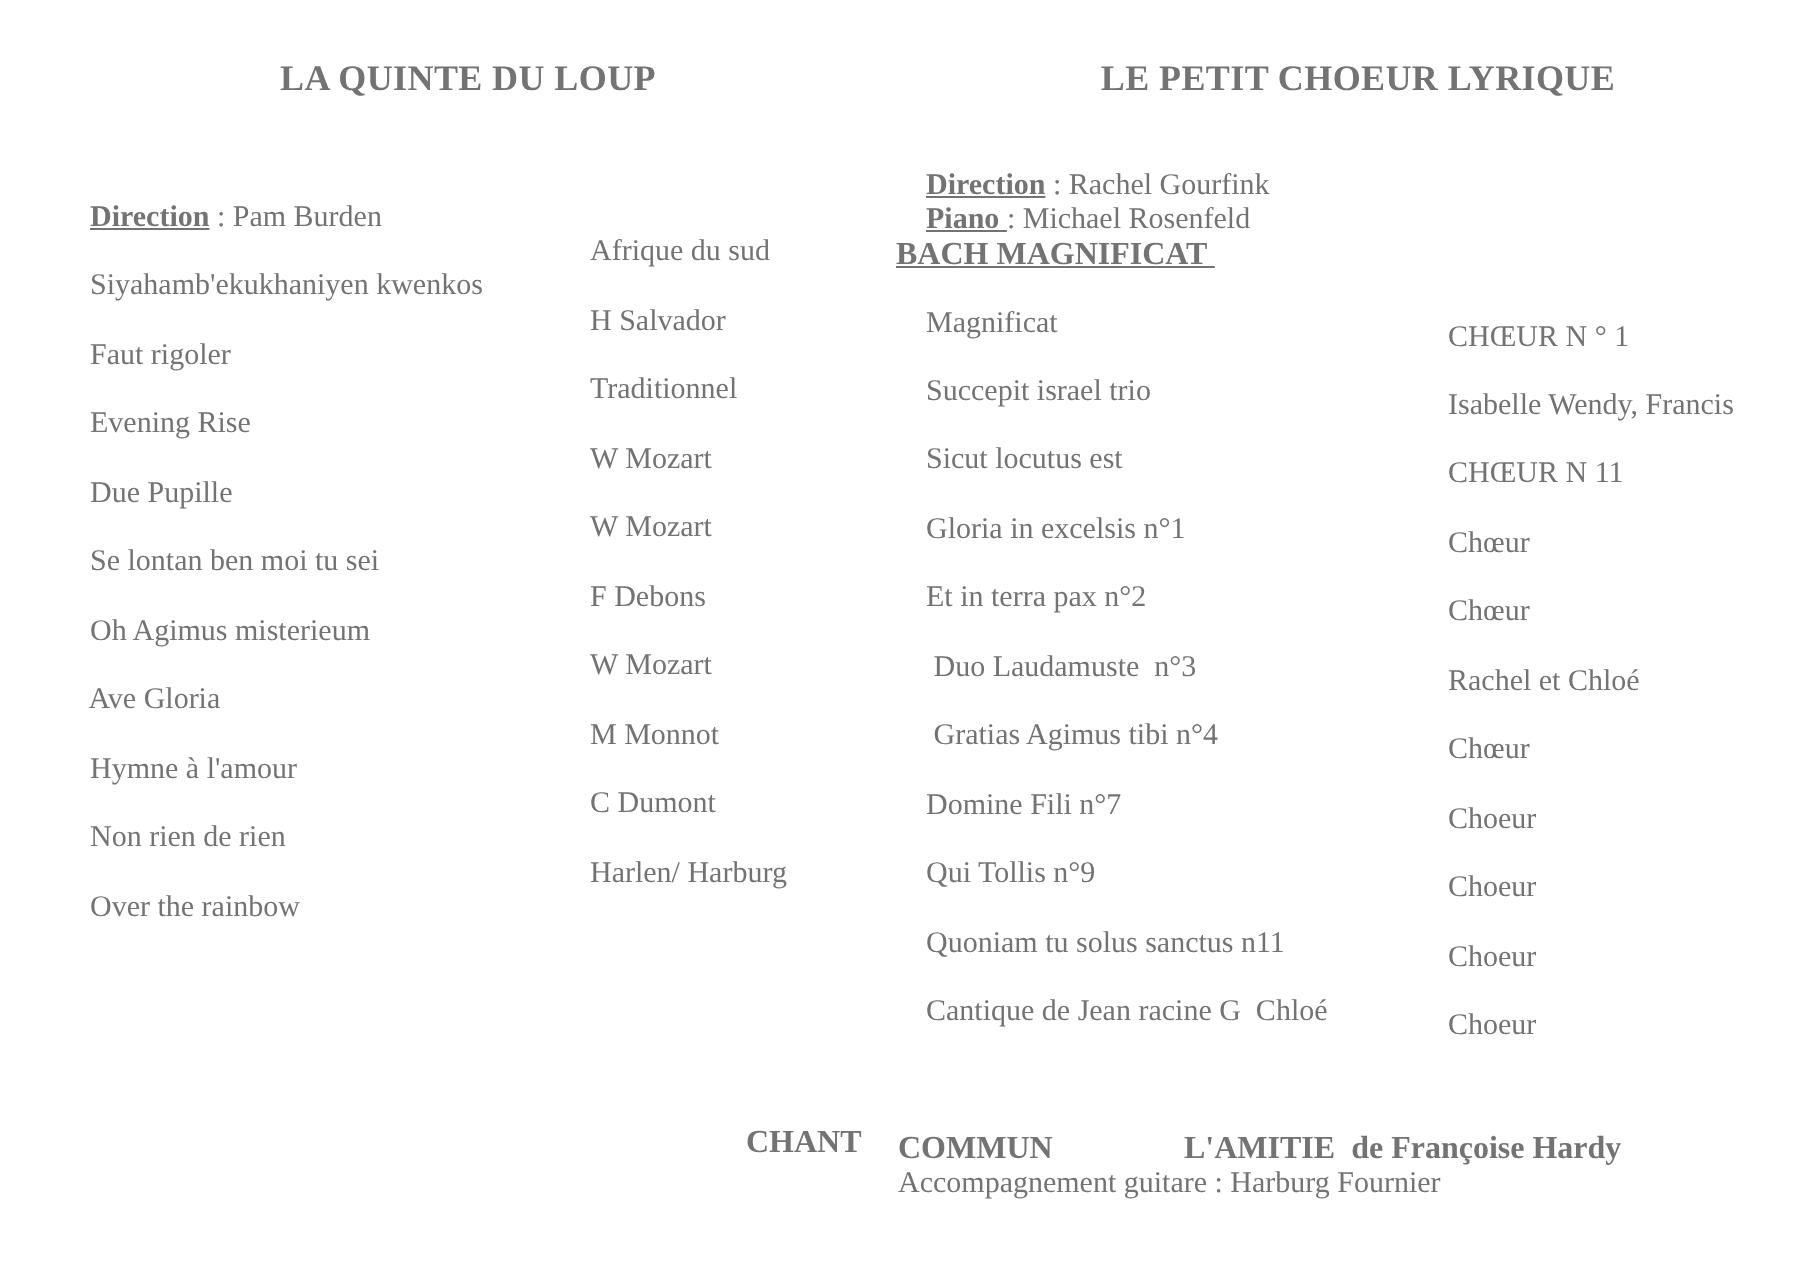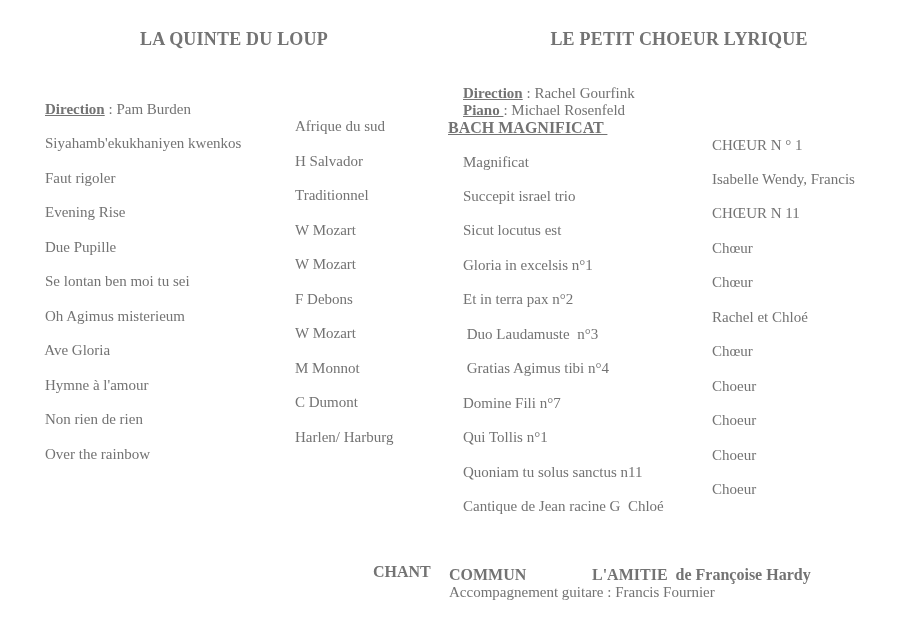--- a/index.html
+++ b/index.html
@@ -30,21 +30,21 @@
     text-decoration: underline;
   }
   .section-header {
     font-weight: 700;
     font-size: 16px;
     text-decoration: underline;
   }
   .row { position: absolute; white-space: pre; }
   .row .col2 { position: absolute; white-space: pre; top: 0; }
   .left-col .col2 { left: 265px; text-align: right; }
-  .right-col .col2 { left: 264px; }
+  .right-col .col2 { left: 276px; margin-top: 24px; }
   .footer-bold { font-weight: 700; font-size: 16px; }
 </style>
 </head>
 <body>
 
 <div class="page">
 
   <div class="abs choir-title" style="left:234px; top:31px;">LA QUINTE DU LOUP</div>
 
   <div class="abs left-col" style="left:30px; top:84px;">
@@ -131,30 +131,30 @@
   </div>
   <div class="row right-col" style="left:448px; top:343px; width:440px;">
     <span> Gratias Agimus tibi n°4</span>
     <span class="col2">Chœur</span>
   </div>
   <div class="row right-col" style="left:448px; top:378px; width:440px;">
     <span>Domine Fili n°7</span>
     <span class="col2">Choeur</span>
   </div>
   <div class="row right-col" style="left:448px; top:412px; width:440px;">
-    <span>Qui Tollis n°1</span>
+    <span>Qui Tollis n°9</span>
     <span class="col2">Choeur</span>
   </div>
   <div class="row right-col" style="left:448px; top:447px; width:440px;">
     <span>Quoniam tu solus sanctus n11</span>
     <span class="col2">Choeur</span>
   </div>
   <div class="row right-col" style="left:448px; top:481px; width:440px;">
     <span>Cantique de Jean racine G  Chloé</span>
     <span class="col2">Choeur</span>
   </div>
 
   <div class="abs footer-bold" style="left:373px; top:563px;">CHANT</div>
   <div class="abs footer-bold" style="left:449px; top:566px;">COMMUN</div>
   <div class="abs footer-bold" style="left:592px; top:566px;">L'AMITIE  de Françoise Hardy</div>
-  <div class="abs" style="left:449px; top:584px;">Accompagnement guitare : Francis Fournier</div>
+  <div class="abs" style="left:449px; top:584px;">Accompagnement guitare : Harburg Fournier</div>
 
 </div>
 
 </body></html>

